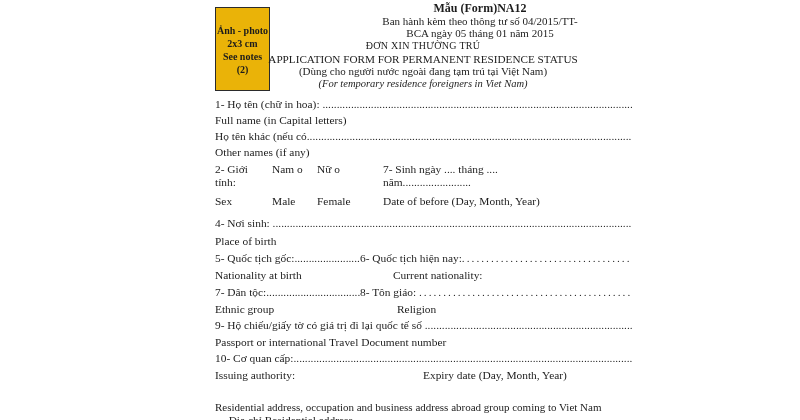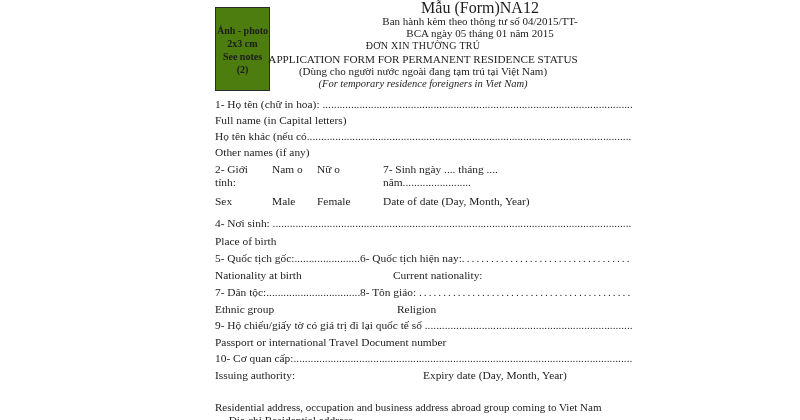--- a/index.html
+++ b/index.html
@@ -1,24 +1,24 @@
 <!DOCTYPE html>
 <html><head>
 <meta charset="utf-8">
 <style>
   *{margin:0;padding:0;box-sizing:border-box}
   html,body{background:#ffffff}
   .page{position:relative;width:800px;height:420px;background:#ffffff;overflow:hidden;
     font-family:"Liberation Serif","DejaVu Serif",serif;color:#1c1c1c}
   .photo-box{position:absolute;left:215px;top:7px;width:55px;height:84px;
     border:1px solid #2b2b2b;text-align:center;font-weight:bold;font-size:10px;
-    line-height:13px;padding-top:16px;background:#4d7c0f}
+    line-height:13px;padding-top:16px;background:#eab308}
   .meta{position:absolute;left:320px;top:2px;width:320px;text-align:center;
     font-size:11px;line-height:12.6px}
-  .form-no{font-weight:normal;font-size:16px}
+  .form-no{font-weight:bold;font-size:12px}
   .title{position:absolute;left:215px;top:40px;width:416px;text-align:center;line-height:12.6px}
   .t-vi{font-weight:normal;font-size:10px;letter-spacing:.3px}
   .t-en{font-size:11.2px}
   .t-nvi{font-size:11px}
   .t-nen{font-style:italic;font-size:10.5px}
   .line{position:absolute;left:215px;width:417px;display:flex;overflow:hidden;
     white-space:pre;font-size:11.4px;line-height:13px;height:14px}
   .i{}
   .small{font-size:11px}
   .dots{flex:1;min-width:0;overflow:hidden}
@@ -77,21 +77,21 @@
     <span style="left:0;top:13px">tính:</span>
     <span style="left:57px;top:0"><span>Nam </span><span>o</span></span>
     <span style="left:102px;top:0"><span>Nữ </span><span>o</span></span>
     <span style="left:168px;top:0">7- Sinh ngày .... tháng ....</span>
     <span style="left:168px;top:13px">năm........................</span>
   </div>
   <div class="line i" style="top:195px">
     <span>Sex</span>
     <span class="abs" style="left:57px">Male</span>
     <span class="abs" style="left:102px">Female</span>
-    <span class="abs" style="left:168px">Date of date (Day, Month, Year)</span>
+    <span class="abs" style="left:168px">Date of before (Day, Month, Year)</span>
   </div>
 
   <div class="line" style="top:217px">
     <span>4- Nơi sinh: </span>
     <span class="dots">........................................................................................................................................................................................................................................................</span>
   </div>
   <div class="line i" style="top:235px">
     <span>Place of birth</span>
   </div>
 

